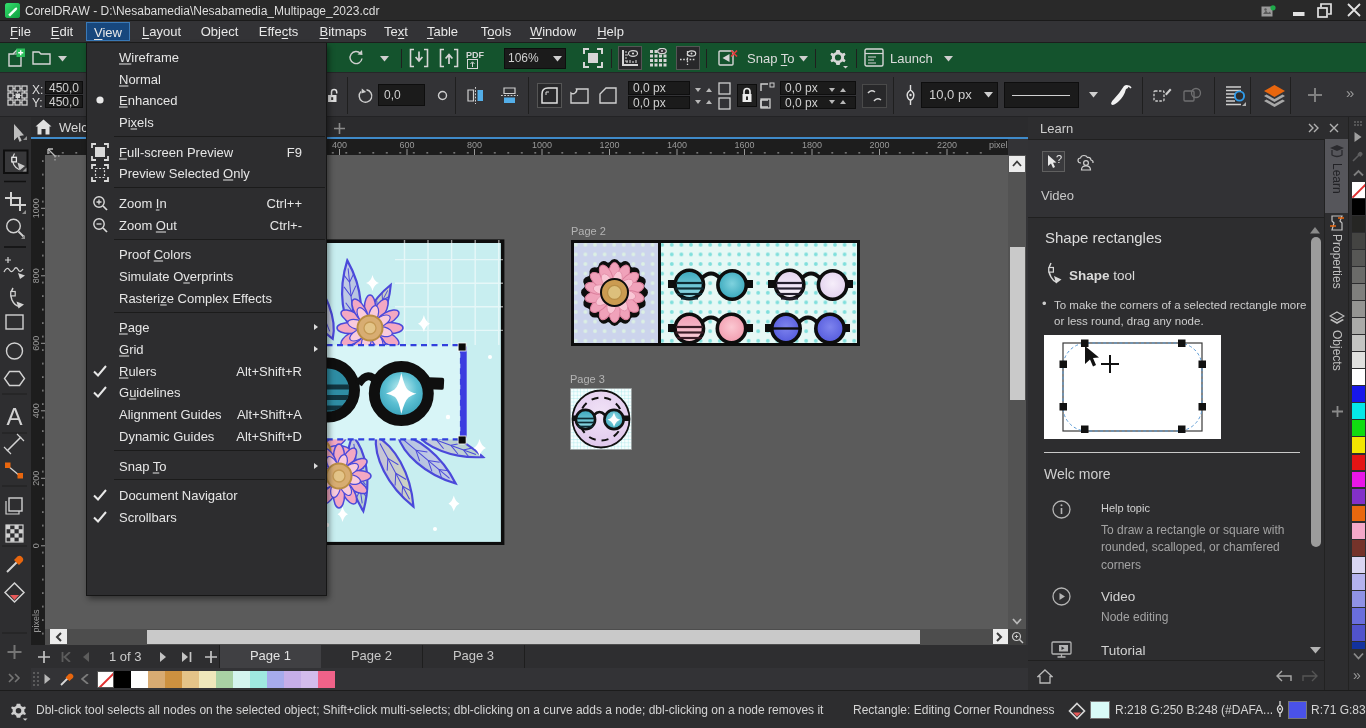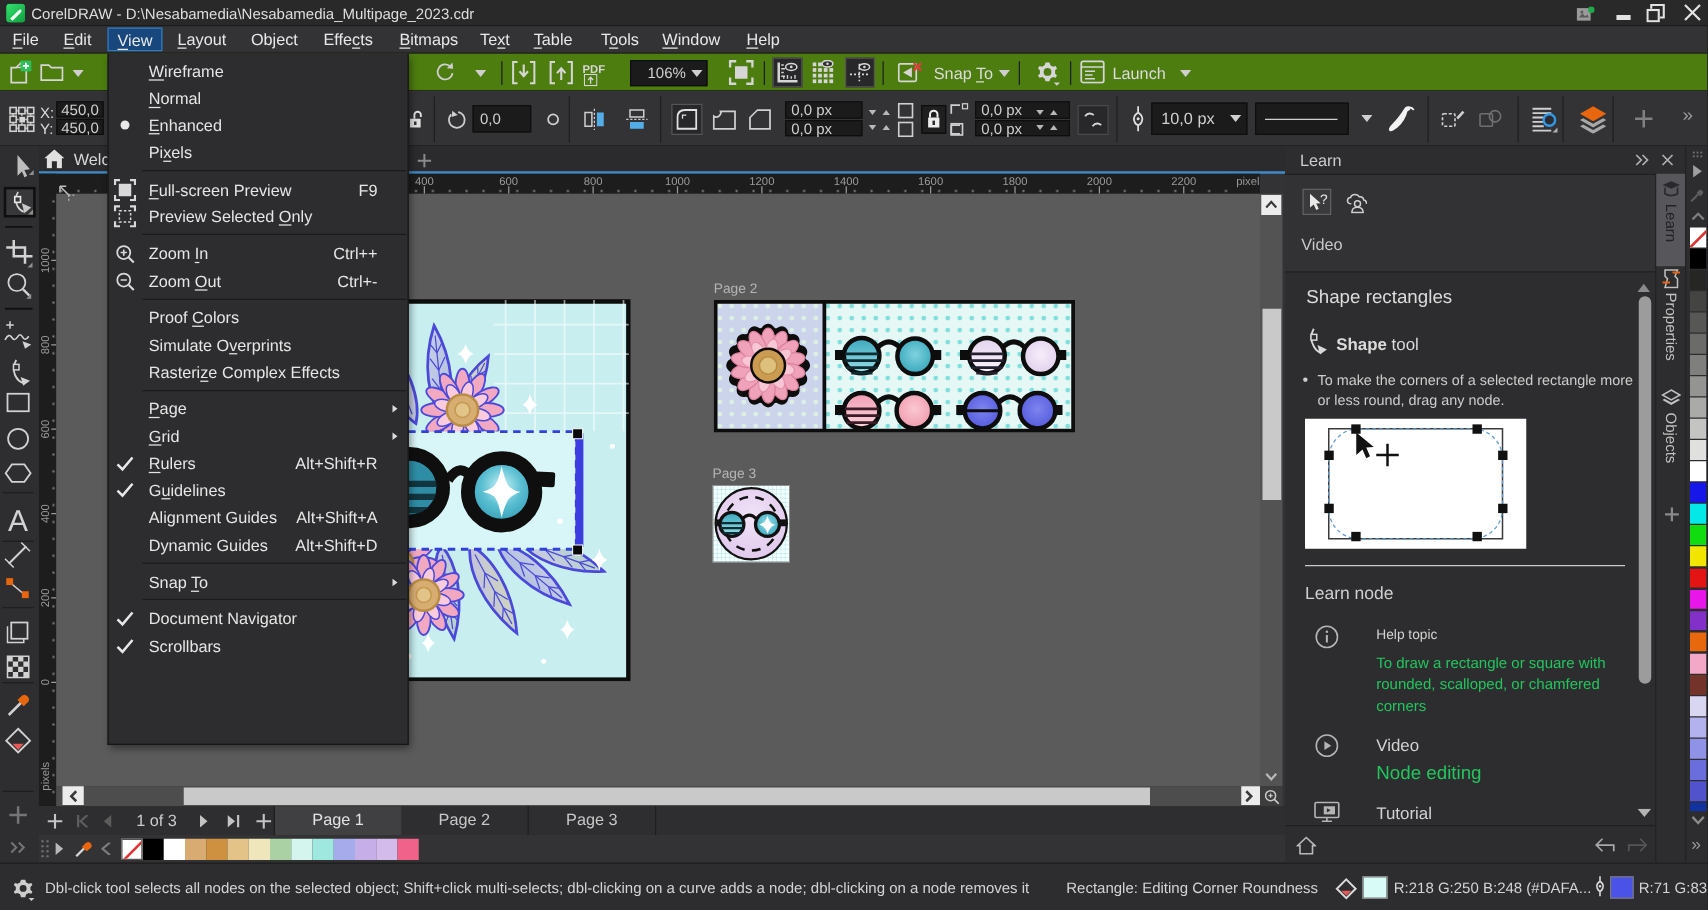--- a/index.html
+++ b/index.html
@@ -9,21 +9,21 @@
 .abs{position:absolute;}
 u{text-decoration:underline;text-underline-offset:2px;}
 
 #titlebar{left:0;top:0;width:1366px;height:21px;background:#292929;}
 #title-text{left:25px;top:0;height:21px;line-height:22px;font-size:12px;color:#dedede;white-space:pre;}
 
 #menubar{left:0;top:21px;width:1366px;height:22px;background:#333336;border-bottom:1px solid #1d1d1d;}
 .mitem{position:absolute;top:1px;height:19px;line-height:19px;font-size:13px;color:#e8e8e8;text-align:center;}
 #mview{background:#17477d;border:1px solid #3a7ab8;}
 
-#tb1{left:0;top:43px;width:1366px;height:30px;background:#4d7c0f;border-bottom:1px solid #262628;}
+#tb1{left:0;top:43px;width:1366px;height:30px;background:#14532d;border-bottom:1px solid #262628;}
 #tb2{left:0;top:74px;width:1366px;height:43px;background:#333336;border-bottom:1px solid #232325;}
 .vsep{position:absolute;width:1px;background:#1f1f1f;}
 .tbtext{position:absolute;font-size:13px;color:#dcdcdc;}
 .field{position:absolute;background:#1b1b1b;border:1px solid #0e0e0e;color:#d0d0d0;font-size:12px;}
 .pressed{background:#28282a;border:1px solid #555;}
 
 #docbar{left:31px;top:117px;width:997px;height:20px;background:#2b2b2d;}
 #docbar-blue{left:31px;top:137px;width:997px;height:2px;background:#3f8ac9;}
 
 #hruler{left:45px;top:139px;width:963px;height:16px;background:#1d1d1d;}
@@ -50,21 +50,21 @@
 .msep{position:relative;height:8px;}
 .msep:after{content:"";position:absolute;left:27px;right:1px;top:3px;height:1px;background:#1b1b1b;}
 .subarr{position:absolute;right:8px;top:50%;transform:translateY(-50%);width:0;height:0;
  border-left:4.5px solid #dcdcdc;border-top:3.8px solid transparent;border-bottom:3.8px solid transparent;}
 
 #learnhead{left:1028px;top:117px;width:320px;height:22px;background:#2d2d2f;}
 #learnbody{left:1028px;top:139px;width:296px;height:551px;background:#2d2d2f;}
 #dockstrip{left:1324px;top:139px;width:24px;height:551px;background:#2d2d2f;border-left:1px solid #222;}
 #palcol{left:1348px;top:117px;width:18px;height:573px;background:#2d2d2f;border-left:1px solid #222;}
 .vtext{writing-mode:vertical-rl;font-size:12px;color:#c0c0c0;}
-.link{color:#22c55e;font-size:13px;}
+.link{color:#a3a3a3;font-size:13px;}
 .sw{width:13px;height:15.9px;margin-bottom:1.15px;}
 </style>
 </head>
 <body>
 <div id="app">
   <div class="abs" id="titlebar">
     <svg class="abs" style="left:5px;top:3px" width="15" height="15" viewBox="0 0 15 15">
       <rect x="0" y="0" width="15" height="15" rx="3" fill="#1db954"></rect>
       <rect x="0" y="0" width="15" height="15" rx="3" fill="url(#tg)"></rect>
       <defs>
@@ -136,21 +136,21 @@
     </svg>
     <svg class="abs" style="left:439px;top:5px" width="20" height="20" viewBox="0 0 20 20">
       <path d="M5 1.5 H1.5 V18.5 H5 M15 1.5 H18.5 V18.5 H15" fill="none" stroke="#d6d6d6" stroke-width="1.6"></path>
       <path d="M10 16 V7.5 M6.6 10.5 L10 6.6 L13.4 10.5" fill="none" stroke="#d6d6d6" stroke-width="1.7"></path>
     </svg>
     <div class="abs" style="left:466px;top:7px;font-size:9px;font-weight:bold;color:#d6d6d6">PDF</div>
     <svg class="abs" style="left:467px;top:16px" width="11" height="10" viewBox="0 0 11 10">
       <rect x="0.5" y="0.5" width="10" height="9" fill="none" stroke="#d6d6d6"></rect>
       <path d="M5.5 8 V3.5 M3.5 5 L5.5 2.8 L7.5 5" fill="none" stroke="#d6d6d6"></path>
     </svg>
-    <div class="field" style="left:504px;top:5px;width:62px;height:21px;line-height:19px;padding-left:13px">106%</div>
+    <div class="field" style="left:504px;top:5px;width:62px;height:21px;line-height:19px;padding-left:3px">106%</div>
     <svg class="abs" style="left:553px;top:13px" width="9" height="6">
         <path d="M0 0 H9 L4.5 5.5 Z" fill="#cfcfcf"></path>
       </svg>
     <svg class="abs" style="left:583px;top:5px" width="20" height="20" viewBox="0 0 20 20">
       <path d="M1 6 V1 H6 M14 1 H19 V6 M19 14 V19 H14 M6 19 H1 V14" fill="none" stroke="#d6d6d6" stroke-width="2"></path>
       <rect x="5" y="5" width="10" height="10" fill="#d6d6d6"></rect>
     </svg>
     <div class="vsep" style="left:611px;top:6px;height:19px"></div>
     <div class="abs pressed" style="left:618px;top:3px;width:24px;height:24px"></div>
     <svg class="abs" style="left:621px;top:6px" width="18" height="18" viewBox="0 0 18 18">
@@ -1116,34 +1116,34 @@
           <rect x="15.5" y="68" width="7.5" height="7.5"></rect>
             <rect x="154.5" y="68" width="7.5" height="7.5"></rect>
           <rect x="37" y="90.5" width="7.5" height="7.5"></rect>
             <rect x="134" y="90.5" width="7.5" height="7.5"></rect>
         </g>
         <path d="M41 11 L41 29 L46 24.5 L49 31.5 L52 30 L49 23 L55 22.5 Z" fill="#111"></path>
         <path d="M66 20 V38 M57 29 H75" stroke="#111" stroke-width="2"></path>
       </svg>
     </div>
     <div class="abs" style="left:16px;top:313px;width:256px;height:1px;background:#c9c9c9"></div>
-    <div class="abs" style="left:16px;top:327px;font-size:14px;color:#cfcfcf">Learn node</div>
+    <div class="abs" style="left:16px;top:327px;font-size:14px;color:#cfcfcf">Welc more</div>
     <svg class="abs" style="left:24px;top:361px" width="19" height="19" viewBox="0 0 19 19">
       <circle cx="9.5" cy="9.5" r="8.5" fill="none" stroke="#b4b4b4" stroke-width="1.3"></circle>
       <path d="M9.5 8 V14" stroke="#b4b4b4" stroke-width="1.6"></path>
         <circle cx="9.5" cy="5.3" r="1" fill="#b4b4b4"></circle>
     </svg>
     <div class="abs" style="left:73px;top:363px;font-size:11px;color:#d2d2d2">Help topic</div>
     <div class="abs link" style="left:73px;top:383px;line-height:17.4px;font-size:12px">To draw a rectangle or square with<br>rounded, scalloped, or chamfered<br>corners</div>
     <svg class="abs" style="left:24px;top:448px" width="19" height="19" viewBox="0 0 19 19">
       <circle cx="9.5" cy="9.5" r="8.5" fill="none" stroke="#b4b4b4" stroke-width="1.3"></circle>
       <path d="M7.5 6 L13 9.5 L7.5 13 Z" fill="#b4b4b4"></path>
     </svg>
     <div class="abs" style="left:73px;top:450px;font-size:13.5px;color:#d2d2d2">Video</div>
-    <div class="abs link" style="left:73px;top:471px;font-size:15px">Node editing</div>
+    <div class="abs link" style="left:73px;top:471px;font-size:12px">Node editing</div>
     <svg class="abs" style="left:23px;top:501px" width="21" height="19" viewBox="0 0 21 19">
       <rect x="1" y="2" width="19" height="12" rx="1" fill="none" stroke="#b4b4b4" stroke-width="1.3"></rect>
       <rect x="8" y="5" width="9" height="6.5" fill="#b4b4b4"></rect>
         <path d="M10.5 6.5 L13.5 8.2 L10.5 10 Z" fill="#2d2d2f"></path>
       <path d="M10.5 14 V17 M6.5 17 H14.5" stroke="#b4b4b4" stroke-width="1.3"></path>
     </svg>
     <div class="abs" style="left:73px;top:504px;font-size:13.5px;color:#d2d2d2">Tutorial</div>
     <svg class="abs" style="left:282px;top:508px" width="11" height="7">
         <path d="M0 0 H11 L5.5 6.5 Z" fill="#b4b4b4"></path>
       </svg>

